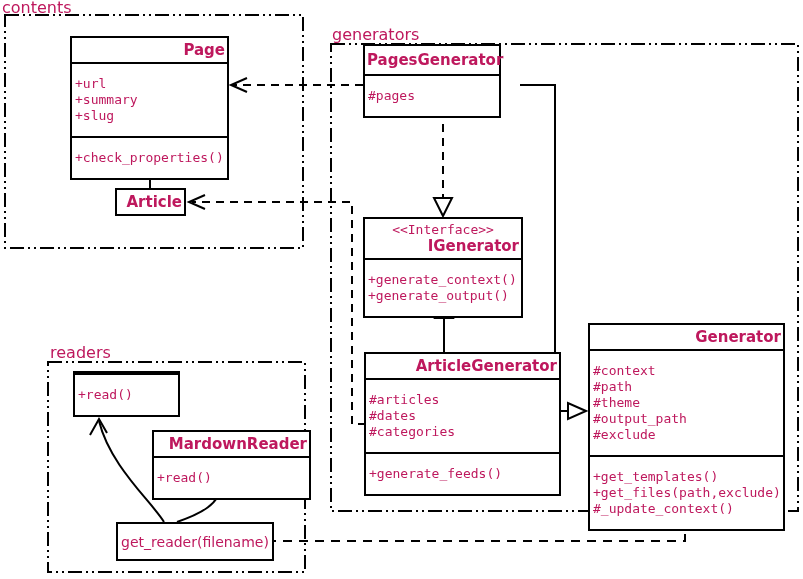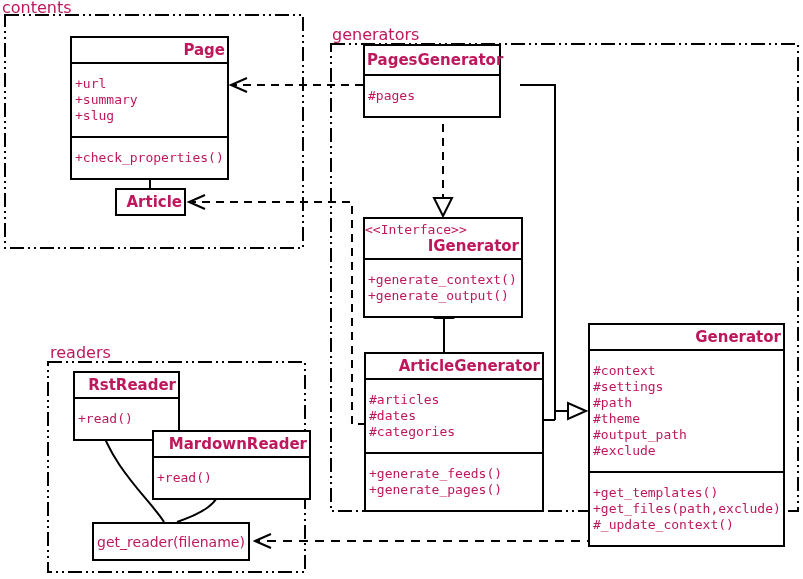--- a/index.html
+++ b/index.html
@@ -4,23 +4,23 @@
 <style>
   html,body{margin:0;padding:0;background:#fff;}
   .canvas{position:relative;width:803px;height:579px;background:#ffffff;
           font-family:"DejaVu Sans",sans-serif;color:#be185d;overflow:hidden;}
   svg.wires{position:absolute;left:0;top:0;}
   .pkg-label{position:absolute;font-size:16px;line-height:15px;white-space:nowrap;}
   .cls{position:absolute;background:#fff;border:2px solid #000;box-sizing:border-box;}
   .cls-title{font-weight:bold;font-size:15px;line-height:18px;text-align:right;padding:3px 2px;white-space:nowrap;}
   .sec{border-top:2px solid #000;padding:12px 3px;}
   .row{font-family:"DejaVu Sans Mono",monospace;font-size:13px;line-height:16px;white-space:pre;}
-  .stereo{font-family:"DejaVu Sans Mono",monospace;font-size:13px;line-height:15px;text-align:left;padding-top:3px;}
+  .stereo{font-family:"DejaVu Sans Mono",monospace;font-size:13px;line-height:15px;text-align:center;padding-top:3px;}
   .plain-box{position:absolute;background:#fff;border:2px solid #000;box-sizing:border-box;
-             display:flex;align-items:center;justify-content:center;font-size:14px;white-space:nowrap;}
+             display:flex;align-items:center;justify-content:center;font-size:14px;white-space:nowrap;margin-left:24px;}
 </style>
 </head>
 <body>
 
 <div class="canvas">
 
   <svg class="wires" width="803" height="579" viewBox="0 0 803 579">
     <g stroke="#000" stroke-width="2" fill="none">
 
       <rect x="5" y="15" width="298" height="233" stroke-dasharray="14 4 2 4 2 4"></rect>
@@ -107,52 +107,49 @@
     <div>
       <div class="stereo">&lt;&lt;Interface&gt;&gt;</div>
       <div class="cls-title" style="padding-top:0">IGenerator</div>
     </div>
     <div class="sec">
       <div class="row">+generate_context()</div>
       <div class="row">+generate_output()</div>
     </div>
   </div>
 
-  <div class="cls" style="left:364px;top:352px;width:180px">
+  <div class="cls" style="left:364px;top:352px;width:197px">
     <div class="cls-title">ArticleGenerator</div>
     <div class="sec">
       <div class="row">#articles</div>
       <div class="row">#dates</div>
       <div class="row">#categories</div>
     </div>
     <div class="sec">
       <div class="row">+generate_feeds()</div>
-      <div class="row">+generate_pages()</div>
     </div>
   </div>
 
   <div class="cls" style="left:588px;top:323px;width:197px">
     <div class="cls-title">Generator</div>
     <div class="sec">
       <div class="row">#context</div>
-      <div class="row">#settings</div>
       <div class="row">#path</div>
       <div class="row">#theme</div>
       <div class="row">#output_path</div>
       <div class="row">#exclude</div>
     </div>
     <div class="sec">
       <div class="row">+get_templates()</div>
       <div class="row">+get_files(path,exclude)</div>
       <div class="row">#_update_context()</div>
     </div>
   </div>
 
   <div class="cls" style="left:73px;top:371px;width:107px">
-    <div class="cls-title">RstReader</div>
     <div class="sec">
       <div class="row">+read()</div>
     </div>
   </div>
 
   <div class="cls" style="left:152px;top:430px;width:159px">
     <div class="cls-title">MardownReader</div>
     <div class="sec">
       <div class="row">+read()</div>
     </div>

